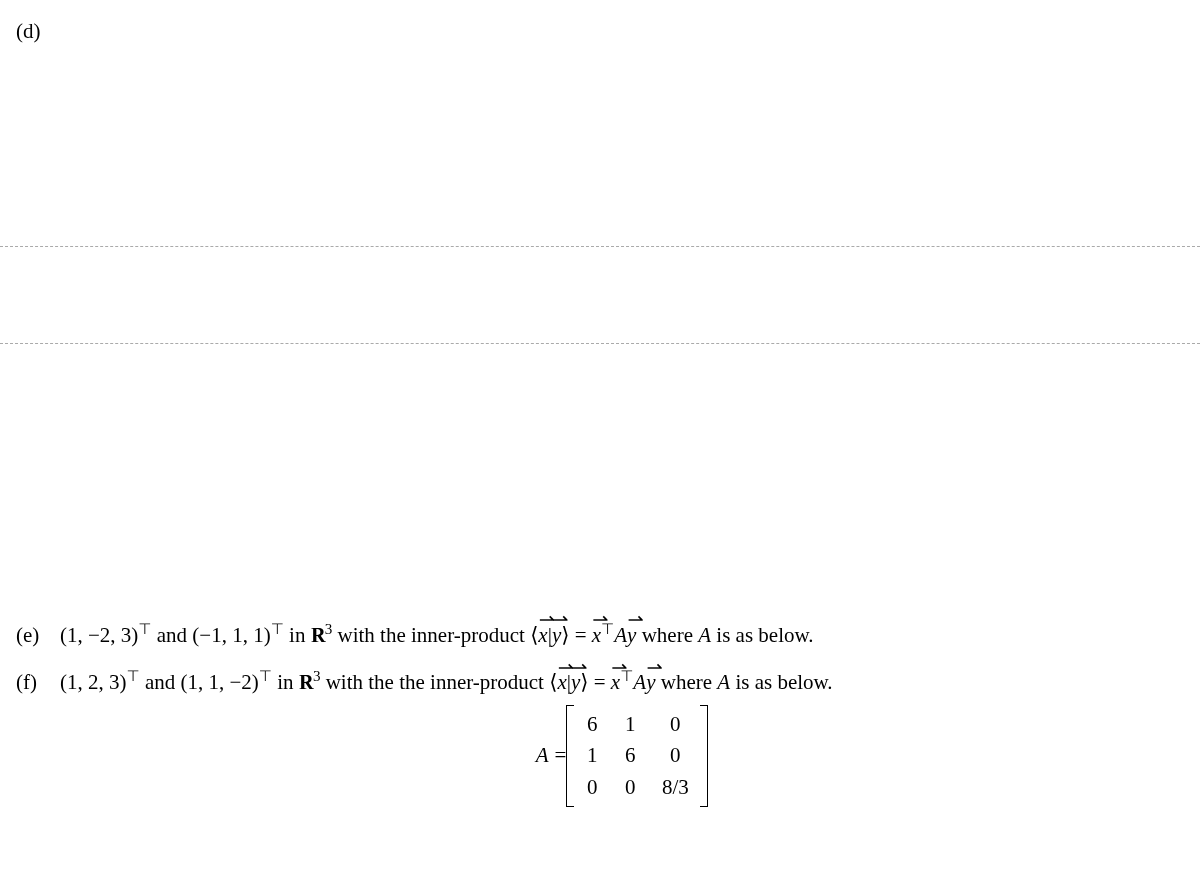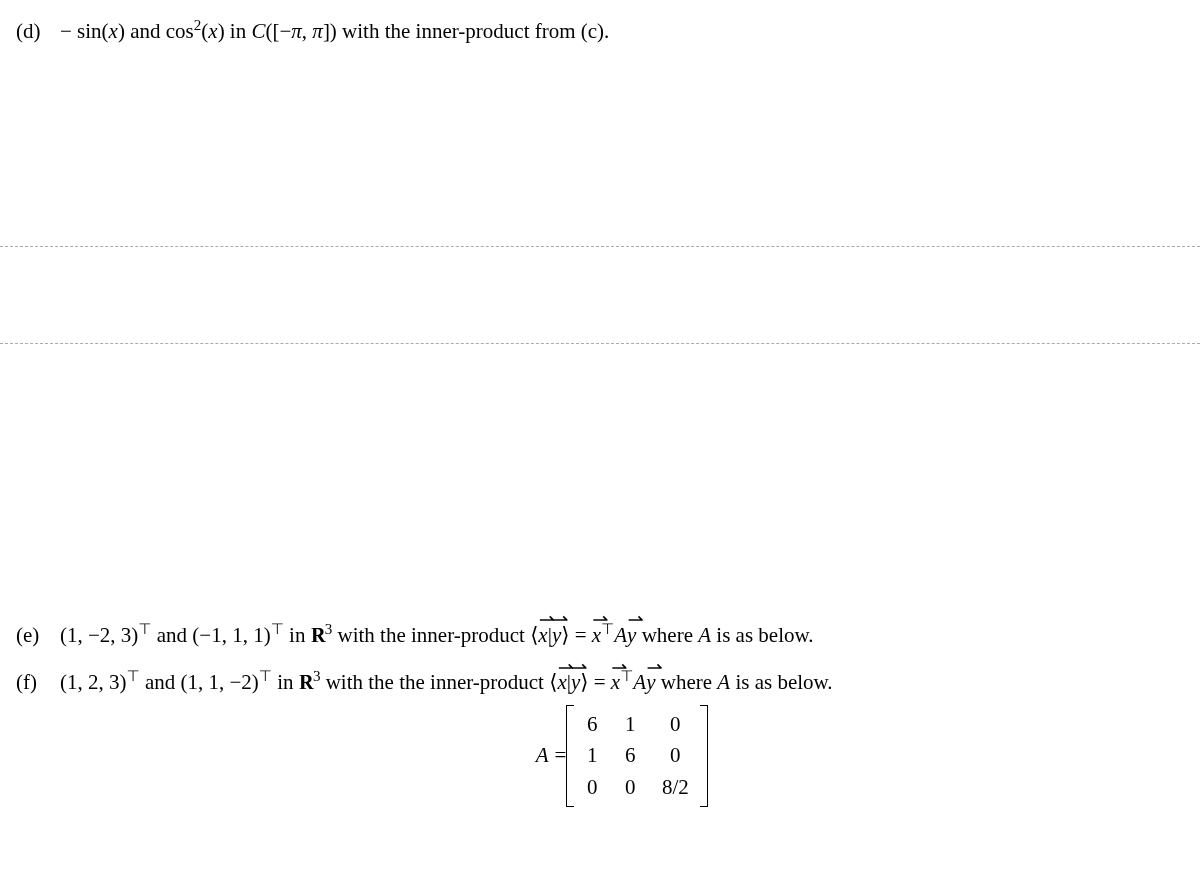--- a/index.html
+++ b/index.html
@@ -121,23 +121,20 @@
       left: 1.2px;
       top: 0;
     }
   </style>
 </head>
 <body>
 
 <div class="top-section">
   <div class="problem">
     <div class="problem-label">(d)</div>
-    <div class="problem-body">
-      <span>− sin(</span><span class="italic">x</span><span>) and cos</span><span class="sup">2</span><span>(</span><span class="italic">x</span><span>) in </span><span class="italic">C</span><span>([−</span><span class="italic">π</span><span>, </span><span class="italic">π</span><span>]) with the inner-product from (c).</span>
-    </div>
   </div>
 </div>
 
 <div class="gap-section"></div>
 
 <hr class="dashed-line">
 <div class="gap-between-lines"></div>
 <hr class="dashed-line">
 
 <div class="bottom-section">
@@ -167,21 +164,21 @@
               <span class="matrix-cell wide">0</span>
             </span>
             <span class="matrix-row">
               <span class="matrix-cell">1</span>
               <span class="matrix-cell">6</span>
               <span class="matrix-cell wide">0</span>
             </span>
             <span class="matrix-row">
               <span class="matrix-cell">0</span>
               <span class="matrix-cell">0</span>
-              <span class="matrix-cell wide">8/2</span>
+              <span class="matrix-cell wide">8/3</span>
             </span>
           </span>
           <span class="bracket-right"></span>
         </span>
       </div>
     </div>
   </div>
 
 </div>
 

